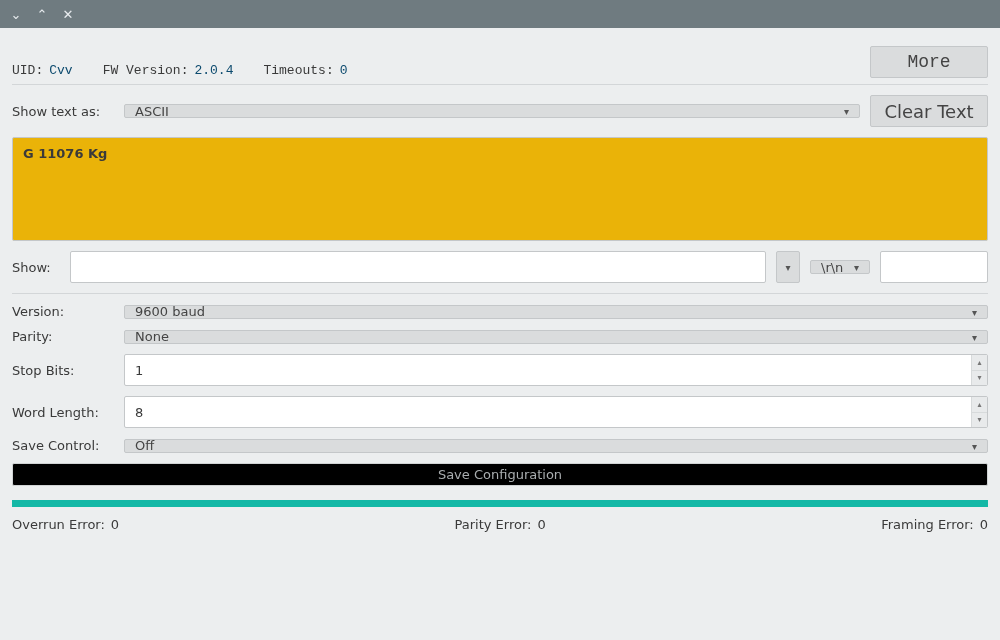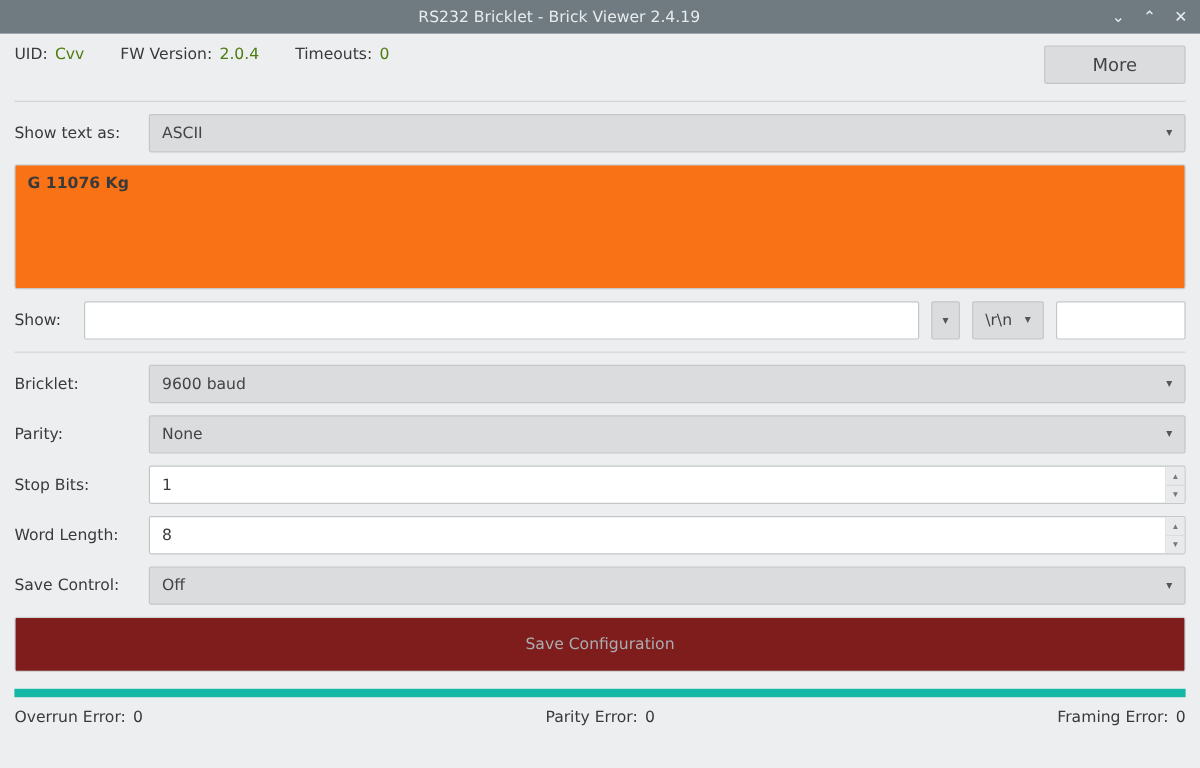--- a/index.html
+++ b/index.html
@@ -24,41 +24,42 @@
   .titlebar .title { flex: 1; text-align: center; }
   .titlebar .winbtns { display: flex; gap: 10px; }
   .titlebar .winbtn { width: 16px; text-align: center; cursor: pointer; }
 
   
   .content { padding: 10px 12px 10px 12px; }
 
   
   .header-row {
     display: flex;
-    align-items: flex-start;
+    align-items: flex-end;
     height: 40px;
     gap: 30px;
+    font-family: Liberation Mono, monospace;
   }
   .kv { display: flex; gap: 6px; align-items: baseline; }
   .kv .k { color: #3a3a3a; }
-  .kv .v { color: #4d7c0f; }
+  .kv .v { color: #0c4a6e; }
   .spacer { flex: 1; }
 
   .btn {
     background: #dadcdd;
     border: 1px solid #c4c7c9;
     border-radius: 2px;
     height: 32px;
     min-width: 118px;
     display: inline-flex;
     align-items: center;
     justify-content: center;
     color: #444;
     cursor: pointer;
-    font-size: 15px;
+    font-size: 18px;
   }
 
   hr.sep {
     border: none;
     border-top: 1px solid #d3d6d8;
     margin: 6px 0 10px 0;
   }
 
   
   .row {
@@ -67,21 +68,21 @@
     gap: 10px;
     margin-bottom: 10px;
   }
   .row > label.rowlabel {
     width: 102px;
     color: #3a3a3a;
   }
 
   .combo {
     flex: 1;
-    height: 32px;
+    height: 14px;
     background: #dadcdd;
     border: 1px solid #c4c7c9;
     border-radius: 2px;
     display: flex;
     align-items: center;
     padding: 0 10px;
     position: relative;
     cursor: pointer;
     color: #444;
   }
@@ -90,21 +91,21 @@
     right: 10px;
     top: 50%;
     transform: translateY(-50%);
     font-size: 10px;
     color: #555;
   }
   .combo.small { flex: 0 0 60px; }
 
   .textout {
     border: 1px solid #c4c7c9;
-    background: #f97316;
+    background: #eab308;
     border-radius: 2px;
     height: 104px;
     padding: 8px 10px;
     font-family: inherit;
     font-size: 13px;
     color: #3a3a3a;
     overflow: auto;
     margin-bottom: 10px;
   }
   .textout strong { font-weight: 600; }
@@ -168,22 +169,22 @@
     align-items: center;
     justify-content: center;
     font-size: 8px;
     color: #777;
     background: #e8eaeb;
     cursor: pointer;
   }
   .spin .spinbtns div:first-child { border-bottom: 1px solid #d7dadb; }
 
   .savebar {
-    height: 46px;
-    background: #7f1d1d;
+    height: 23px;
+    background: #000000;
     border: 1px solid #d0d3d4;
     border-radius: 2px;
     display: flex;
     align-items: center;
     justify-content: center;
     color: #a9adaf;
     margin-top: 2px;
   }
 
   .footer {
@@ -194,21 +195,20 @@
     border-top: 7px solid #14b8a6;
     color: #3a3a3a;
   }
   .footer .fitem { display: flex; gap: 6px; }
   .footer .fspacer { flex: 1; }
 </style>
 </head>
 <body>
 
 <div class="titlebar">
-  <div class="title">RS232 Bricklet - Brick Viewer 2.4.19</div>
   <div class="winbtns">
     <div class="winbtn">⌄</div>
     <div class="winbtn">⌃</div>
     <div class="winbtn">✕</div>
   </div>
 </div>
 
 <div class="content">
 
   <div class="header-row">
@@ -230,20 +230,23 @@
     </div>
   </div>
 
   <hr class="sep">
 
   <div class="row">
     <label class="rowlabel">Show text as:</label>
     <div class="combo">
       <span>ASCII</span>
       <span class="arrow">▾</span>
+    </div>
+    <div class="btn">
+      <span>Clear Text</span>
     </div>
   </div>
 
   <div class="textout">
     <strong>G 11076    Kg</strong>
   </div>
 
   <div class="row">
     <label class="rowlabel" style="width:48px">Show:</label>
     <input class="textin" type="text" value="" style="">
@@ -251,21 +254,21 @@
     <div class="combo small">
       <span>\r\n</span>
       <span class="arrow">▾</span>
     </div>
     <div class="smallfield"></div>
   </div>
 
   <hr class="sep">
 
   <div class="row">
-    <label class="rowlabel">Bricklet:</label>
+    <label class="rowlabel">Version:</label>
     <div class="combo">
       <span>9600 baud</span>
       <span class="arrow">▾</span>
     </div>
   </div>
 
   <div class="row">
     <label class="rowlabel">Parity:</label>
     <div class="combo">
       <span>None</span>

